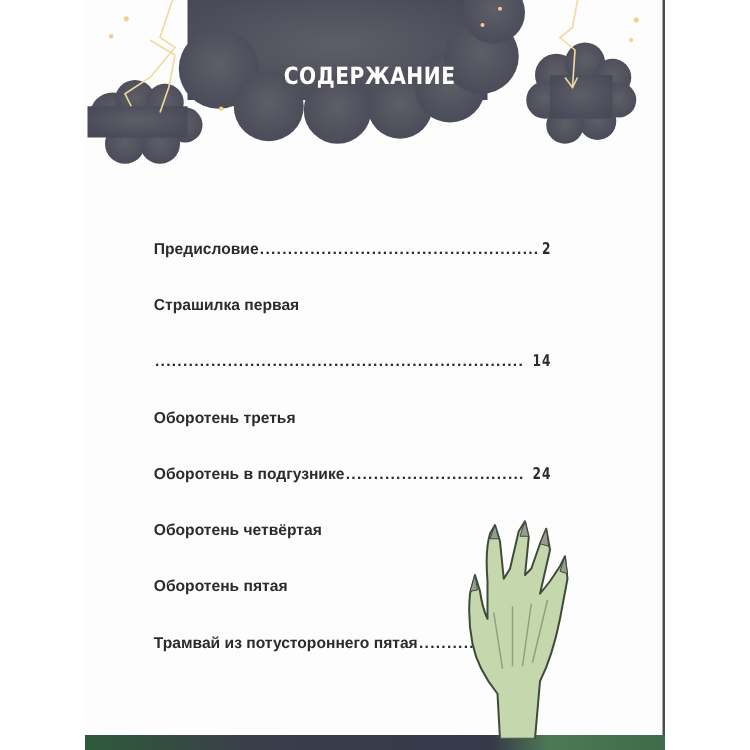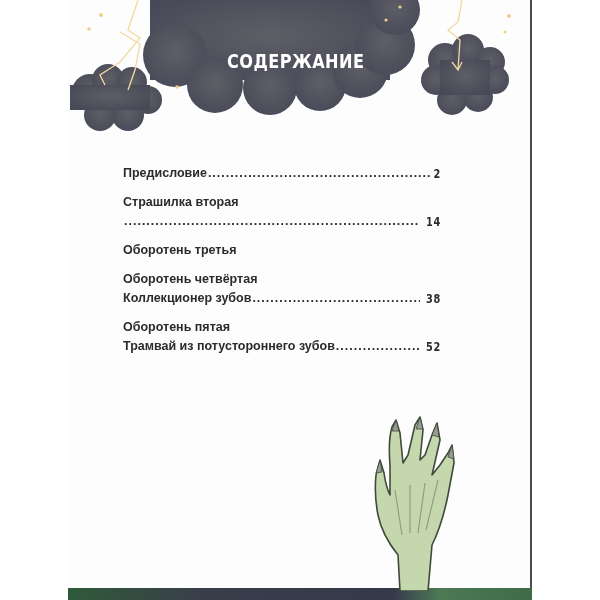--- a/index.html
+++ b/index.html
@@ -20,21 +20,21 @@
     .clouds { position: absolute; left: 0; top: 0; width: 600px; height: 140px; }
     .title {
       position: absolute; left: 218px; top: 50px; width: 120px; text-align: center;
       color: #ffffff; font-weight: bold; font-size: 19px; letter-spacing: 0.5px;
       font-family: "DejaVu Sans", sans-serif; transform: scaleX(0.85);
     }
     .toc { position: absolute; left: 123px; top: 164px; width: 318px; }
     .entry { margin-bottom: 10px; }
     .line {
       display: flex; align-items: flex-end; font-size: 12.5px; color: #2b2b2b;
-      font-weight: bold; line-height: 19px;
+      font-weight: bold; line-height: 19px; margin-top: 26px;
     }
     .line .label { white-space: nowrap; }
     .line .dots {
       flex: 1; overflow: hidden; white-space: nowrap; margin: 0 1px;
       color: #2b2b2b; letter-spacing: 1px;
     }
     .line .dots::before {
       content: "....................................................................................................";
     }
     .line .page-num {
@@ -111,51 +111,51 @@
 
 <div class="toc">
   <div class="entry">
     <div class="line">
       <span class="label">Предисловие</span>
       <span class="dots"></span>
       <span class="page-num">2</span>
     </div>
   </div>
   <div class="entry">
+    <div class="line">
+        <span class="label">Страшилка первая</span>
+      </div>
   </div>
   <div class="entry">
-    <div class="line">
-        <span class="label">Страшилка вторая</span>
-      </div>
     <div class="line">
       <span class="dots"></span>
       <span class="page-num">14</span>
     </div>
   </div>
   <div class="entry">
     <div class="line">
         <span class="label">Оборотень третья</span>
       </div>
+    <div class="line">
+      <span class="label">Оборотень в подгузнике</span>
+      <span class="dots"></span>
+      <span class="page-num">24</span>
+    </div>
   </div>
   <div class="entry">
     <div class="line">
         <span class="label">Оборотень четвёртая</span>
       </div>
-    <div class="line">
-      <span class="label">Коллекционер зубов</span>
-      <span class="dots"></span>
-      <span class="page-num">38</span>
-    </div>
   </div>
   <div class="entry">
     <div class="line">
         <span class="label">Оборотень пятая</span>
       </div>
     <div class="line">
-      <span class="label">Трамвай из потустороннего зубов</span>
+      <span class="label">Трамвай из потустороннего пятая</span>
       <span class="dots"></span>
       <span class="page-num">52</span>
     </div>
   </div>
 </div>
 
 <svg class="hand" viewBox="0 0 100 176">
   <path d="M30 176 L28 140 Q12 120 8 100 Q4 80 6 60 L10 45 L14 58 Q16 72 20 80 L20 50 Q18 25 22 12 L26 5 L30 18 L33 48 L38 40 L45 10 L50 2 L53 15 L50 45 L55 40 L62 20 L67 8 L70 25 L62 60 L70 50 L78 38 L82 30 L84 48 L78 80 Q72 110 62 130 L58 176 Z" fill="#c5d8ad" stroke="#3e4a3a" stroke-width="1.6" stroke-linejoin="round"></path>
   <g stroke="#8ea07c" stroke-width="1.2" fill="none">
     <path d="M25 75 L32 120"></path>

